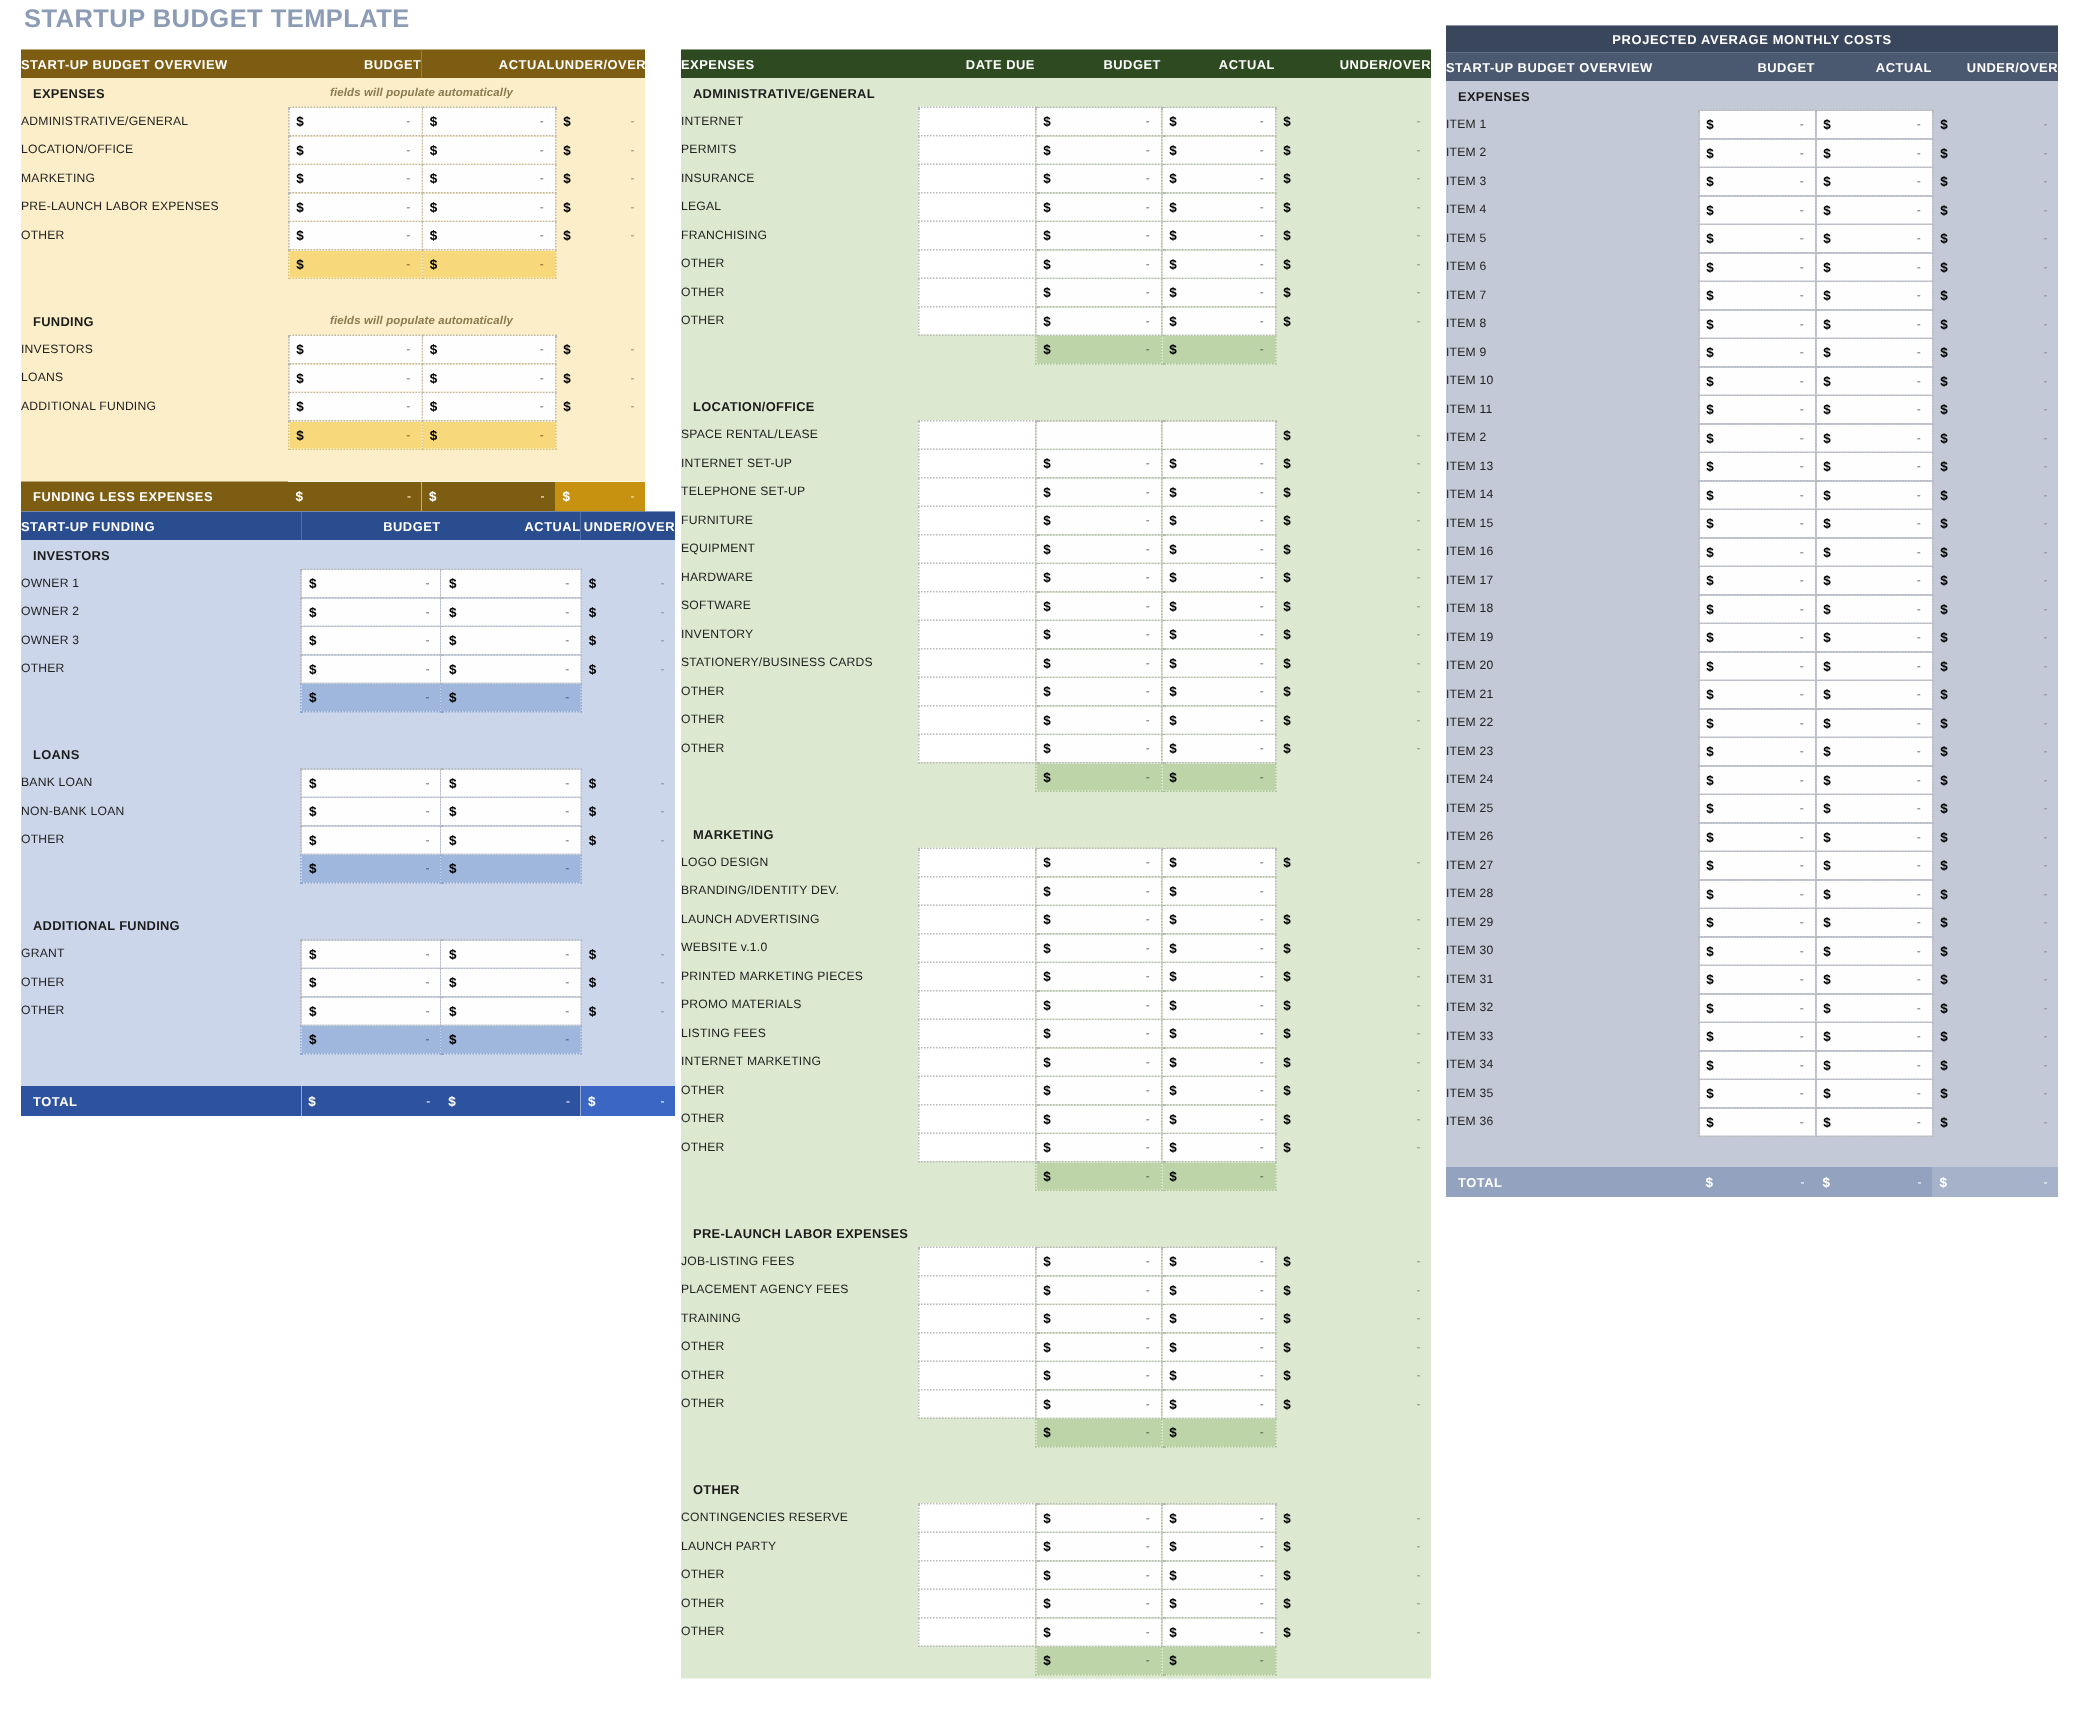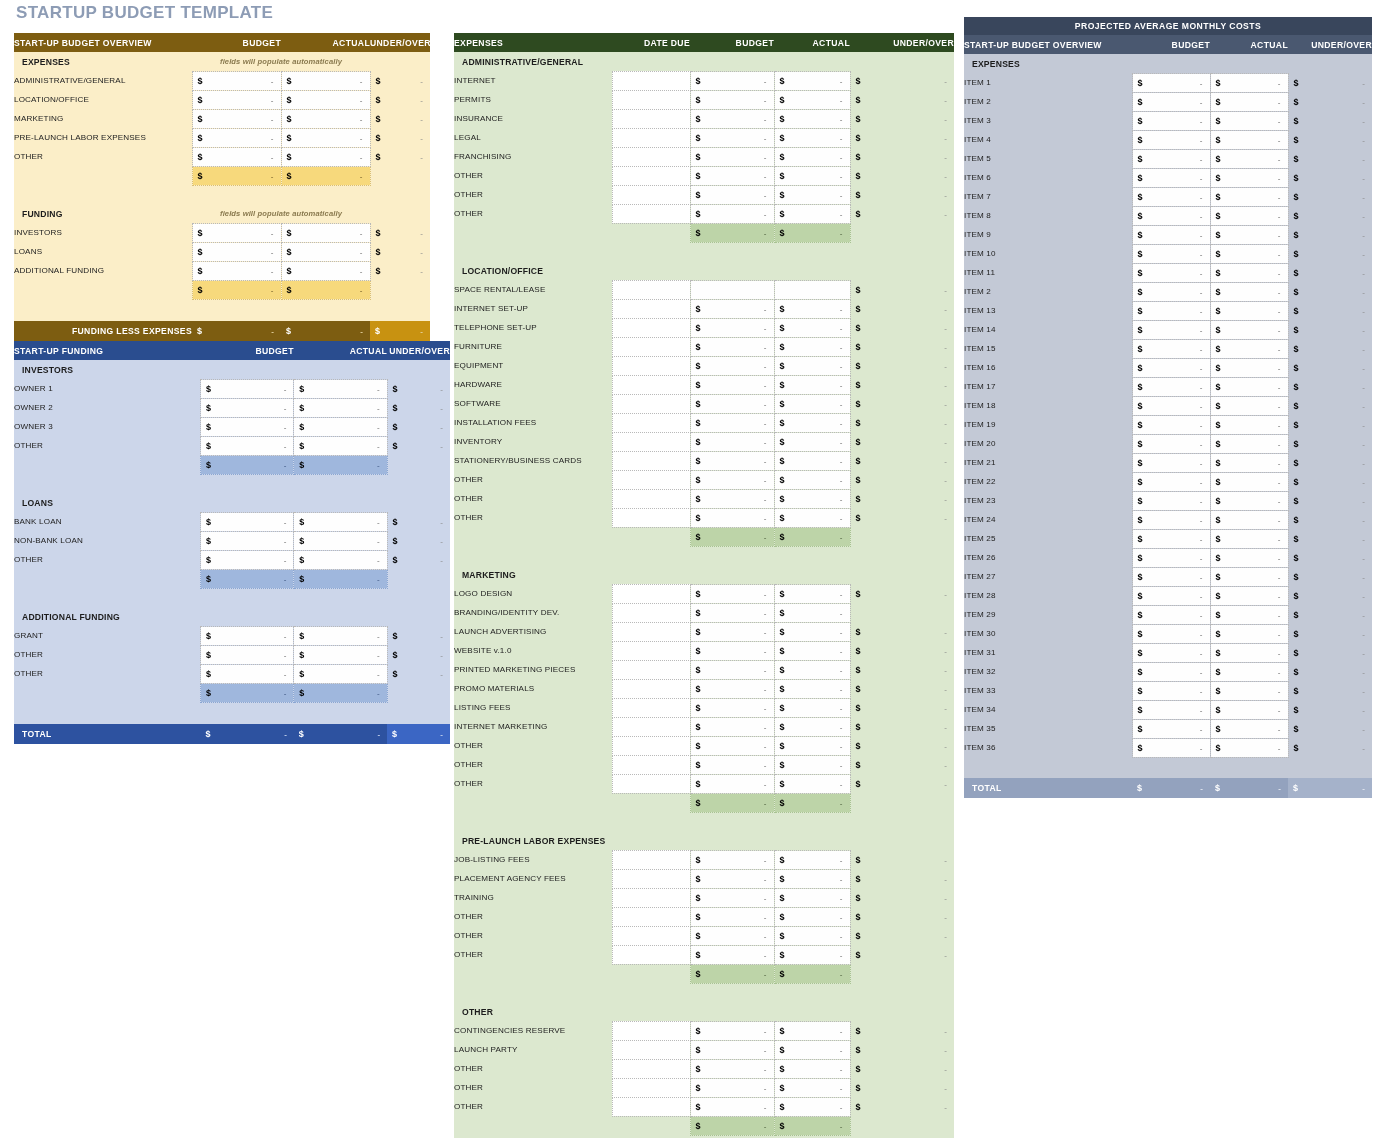--- a/index.html
+++ b/index.html
@@ -86,21 +86,21 @@
   #overview .hdr td { background: #7d5d11; }
   #overview .note {
     text-align: center; font-size: 7.6px; font-style: italic;
     color: #8a7a4f; letter-spacing: .1px;
   }
   #overview .subtot .money { background: #f7d97c; border-color: #d9bf74; }
   #overview .subtot .money .v { color: #6d5a25; }
   #overview .fle {
     background: #7d5d11;
   }
-  #overview .fle td { color: #fff; font-weight: bold; height: 20px; text-align: right; }
+  #overview .fle td { color: #fff; font-weight: bold; height: 20px; }
   #overview .fle td.lbl { padding-left: 8px; font-size: 8.6px; letter-spacing: .35px; }
   #overview .fle .money { background: transparent; border: none; }
   #overview .fle .money .d { color: #fff; }
   #overview .fle .money .v { color: #e5d3a0; }
   #overview .fle .accent { background: #c89211; }
 
   
   #funding { left: 14px; top: 341px; width: 436px; }
   #funding .body { background: #ccd6ea; padding-bottom: 3px; }
   #funding .hdr td { background: #2a4d8f; }
@@ -872,36 +872,20 @@
               <td class="money">
                 <span class="d">$</span>
                 <span class="v">-</span>
               </td>
               <td class="money plain">
                 <span class="d">$</span>
                 <span class="v">-</span>
               </td>
             </tr>
             <tr>
-              <td class="rowlbl">INSTALLATION FEES</td>
-              <td class="datecell"></td>
-              <td class="money">
-                <span class="d">$</span>
-                <span class="v">-</span>
-              </td>
-              <td class="money">
-                <span class="d">$</span>
-                <span class="v">-</span>
-              </td>
-              <td class="money plain">
-                <span class="d">$</span>
-                <span class="v">-</span>
-              </td>
-            </tr>
-            <tr>
               <td class="rowlbl">INVENTORY</td>
               <td class="datecell"></td>
               <td class="money">
                 <span class="d">$</span>
                 <span class="v">-</span>
               </td>
               <td class="money">
                 <span class="d">$</span>
                 <span class="v">-</span>
               </td>

